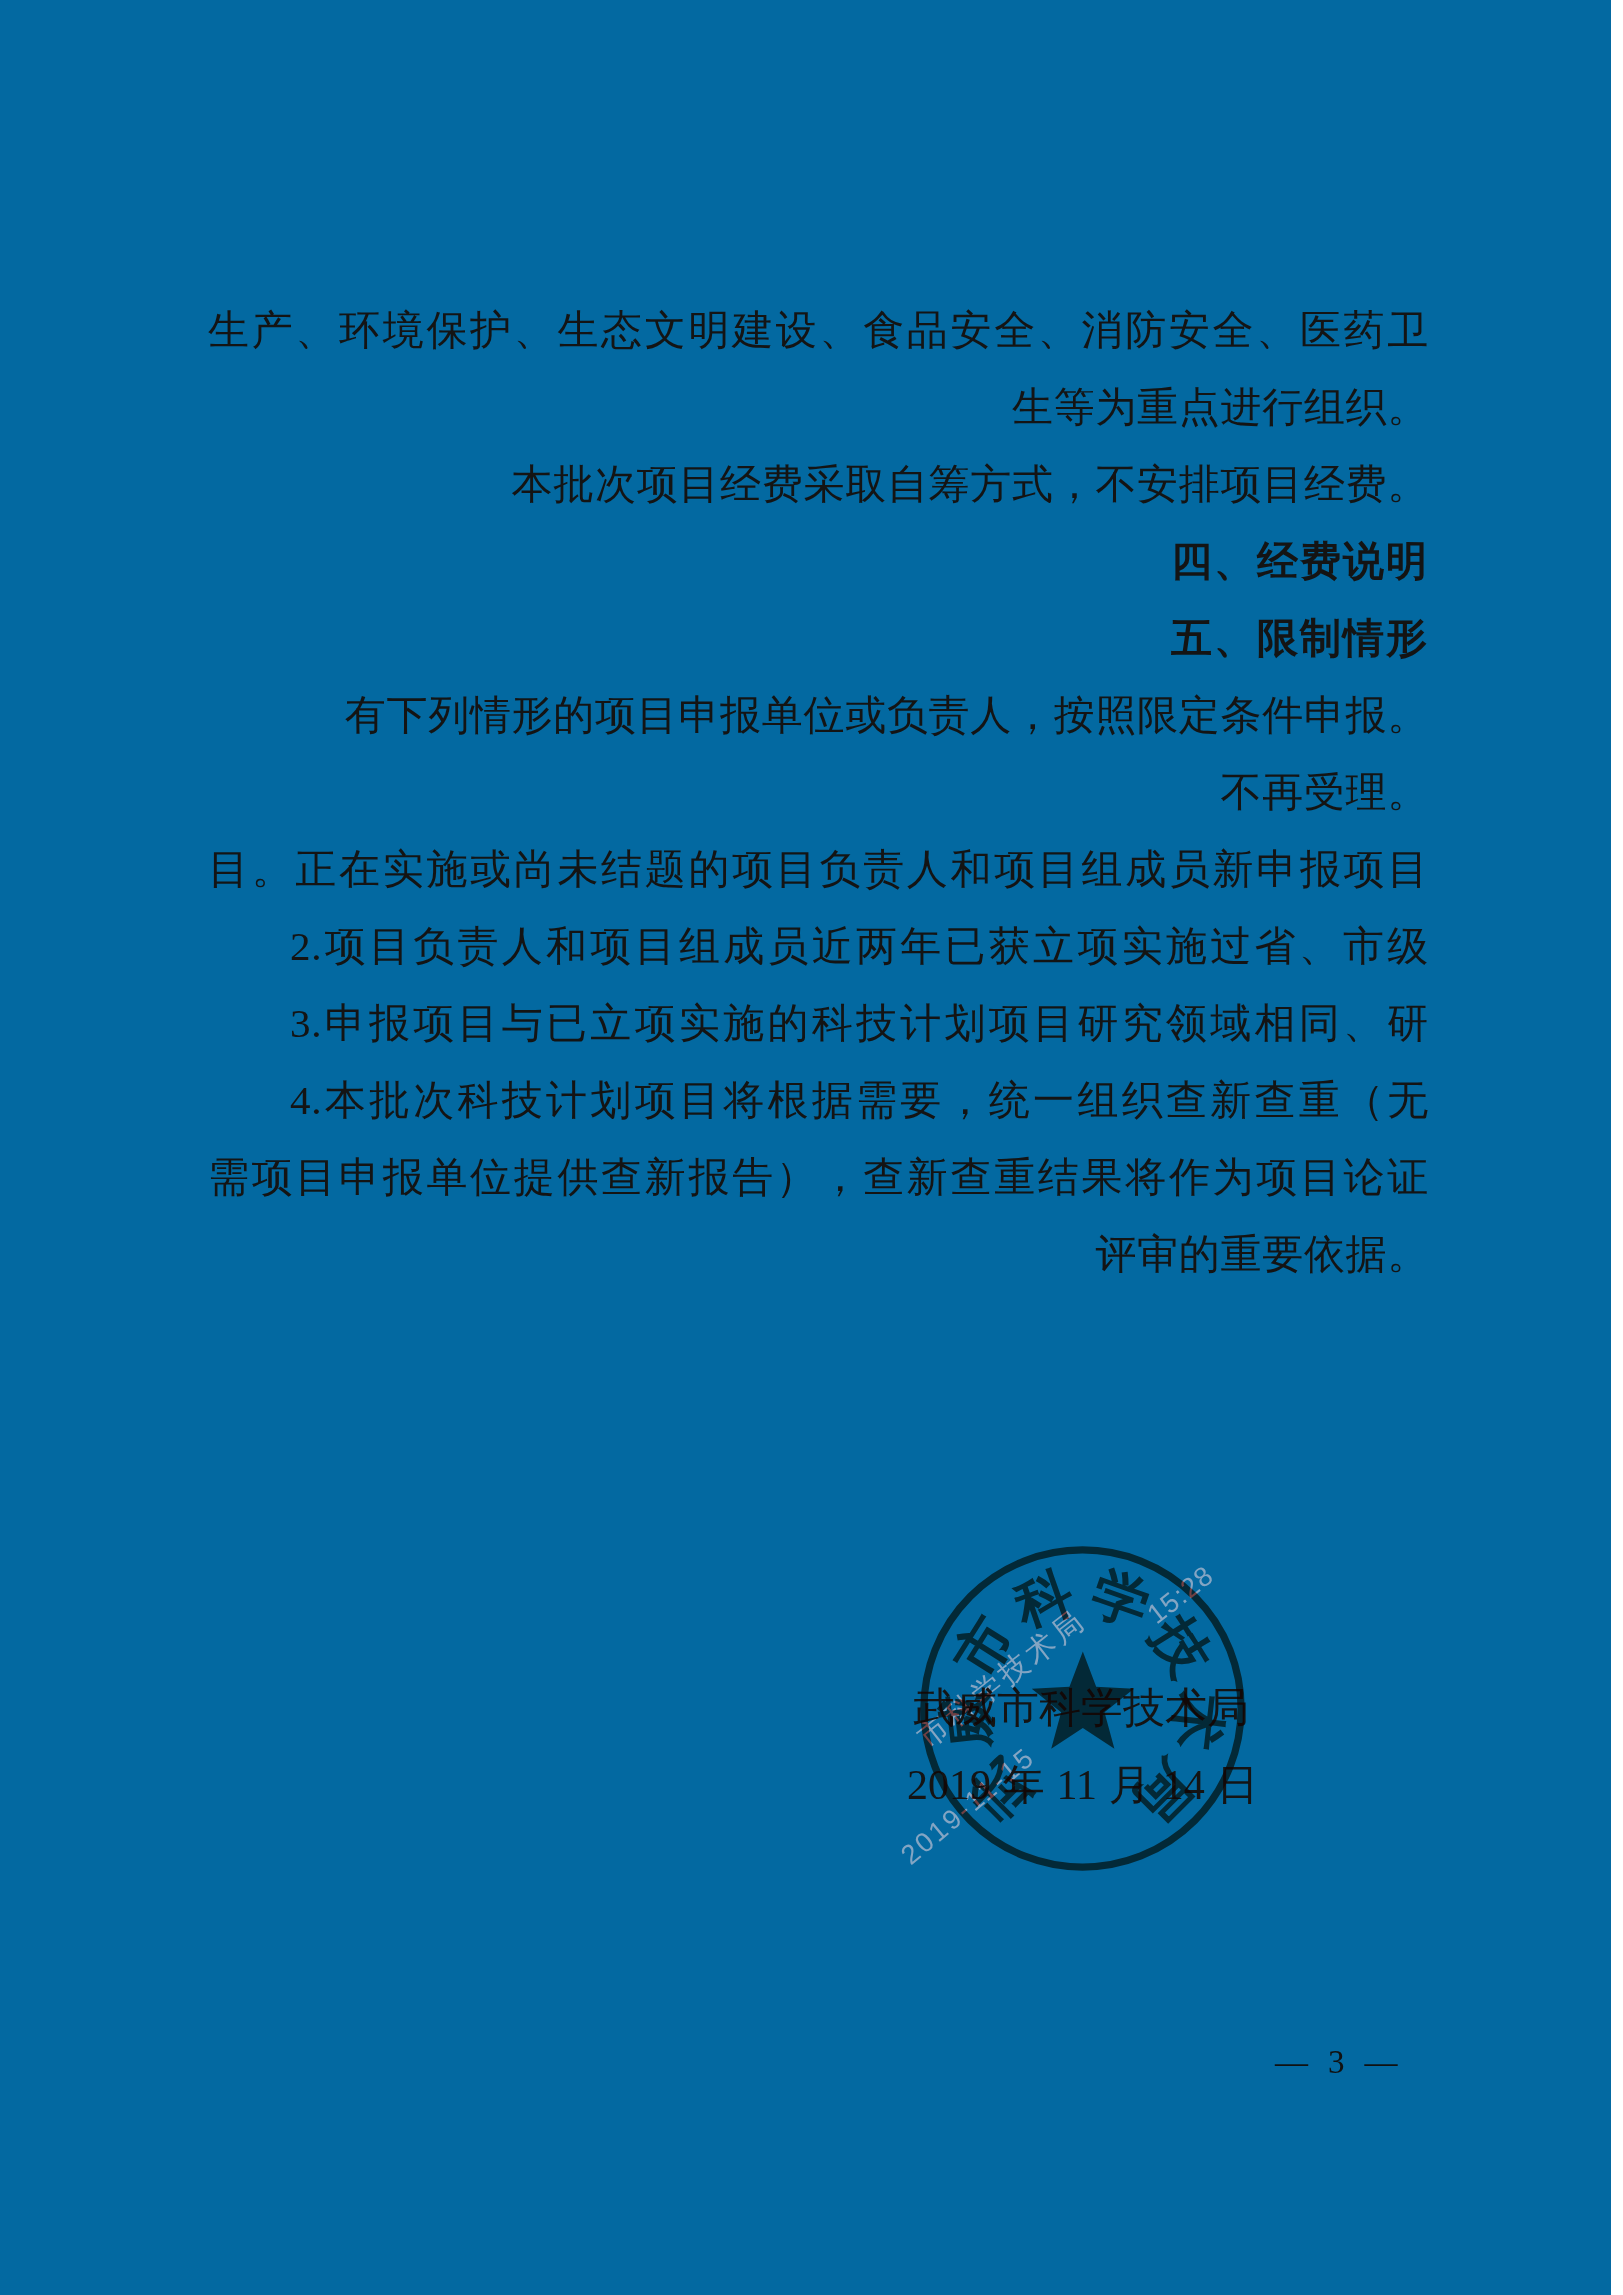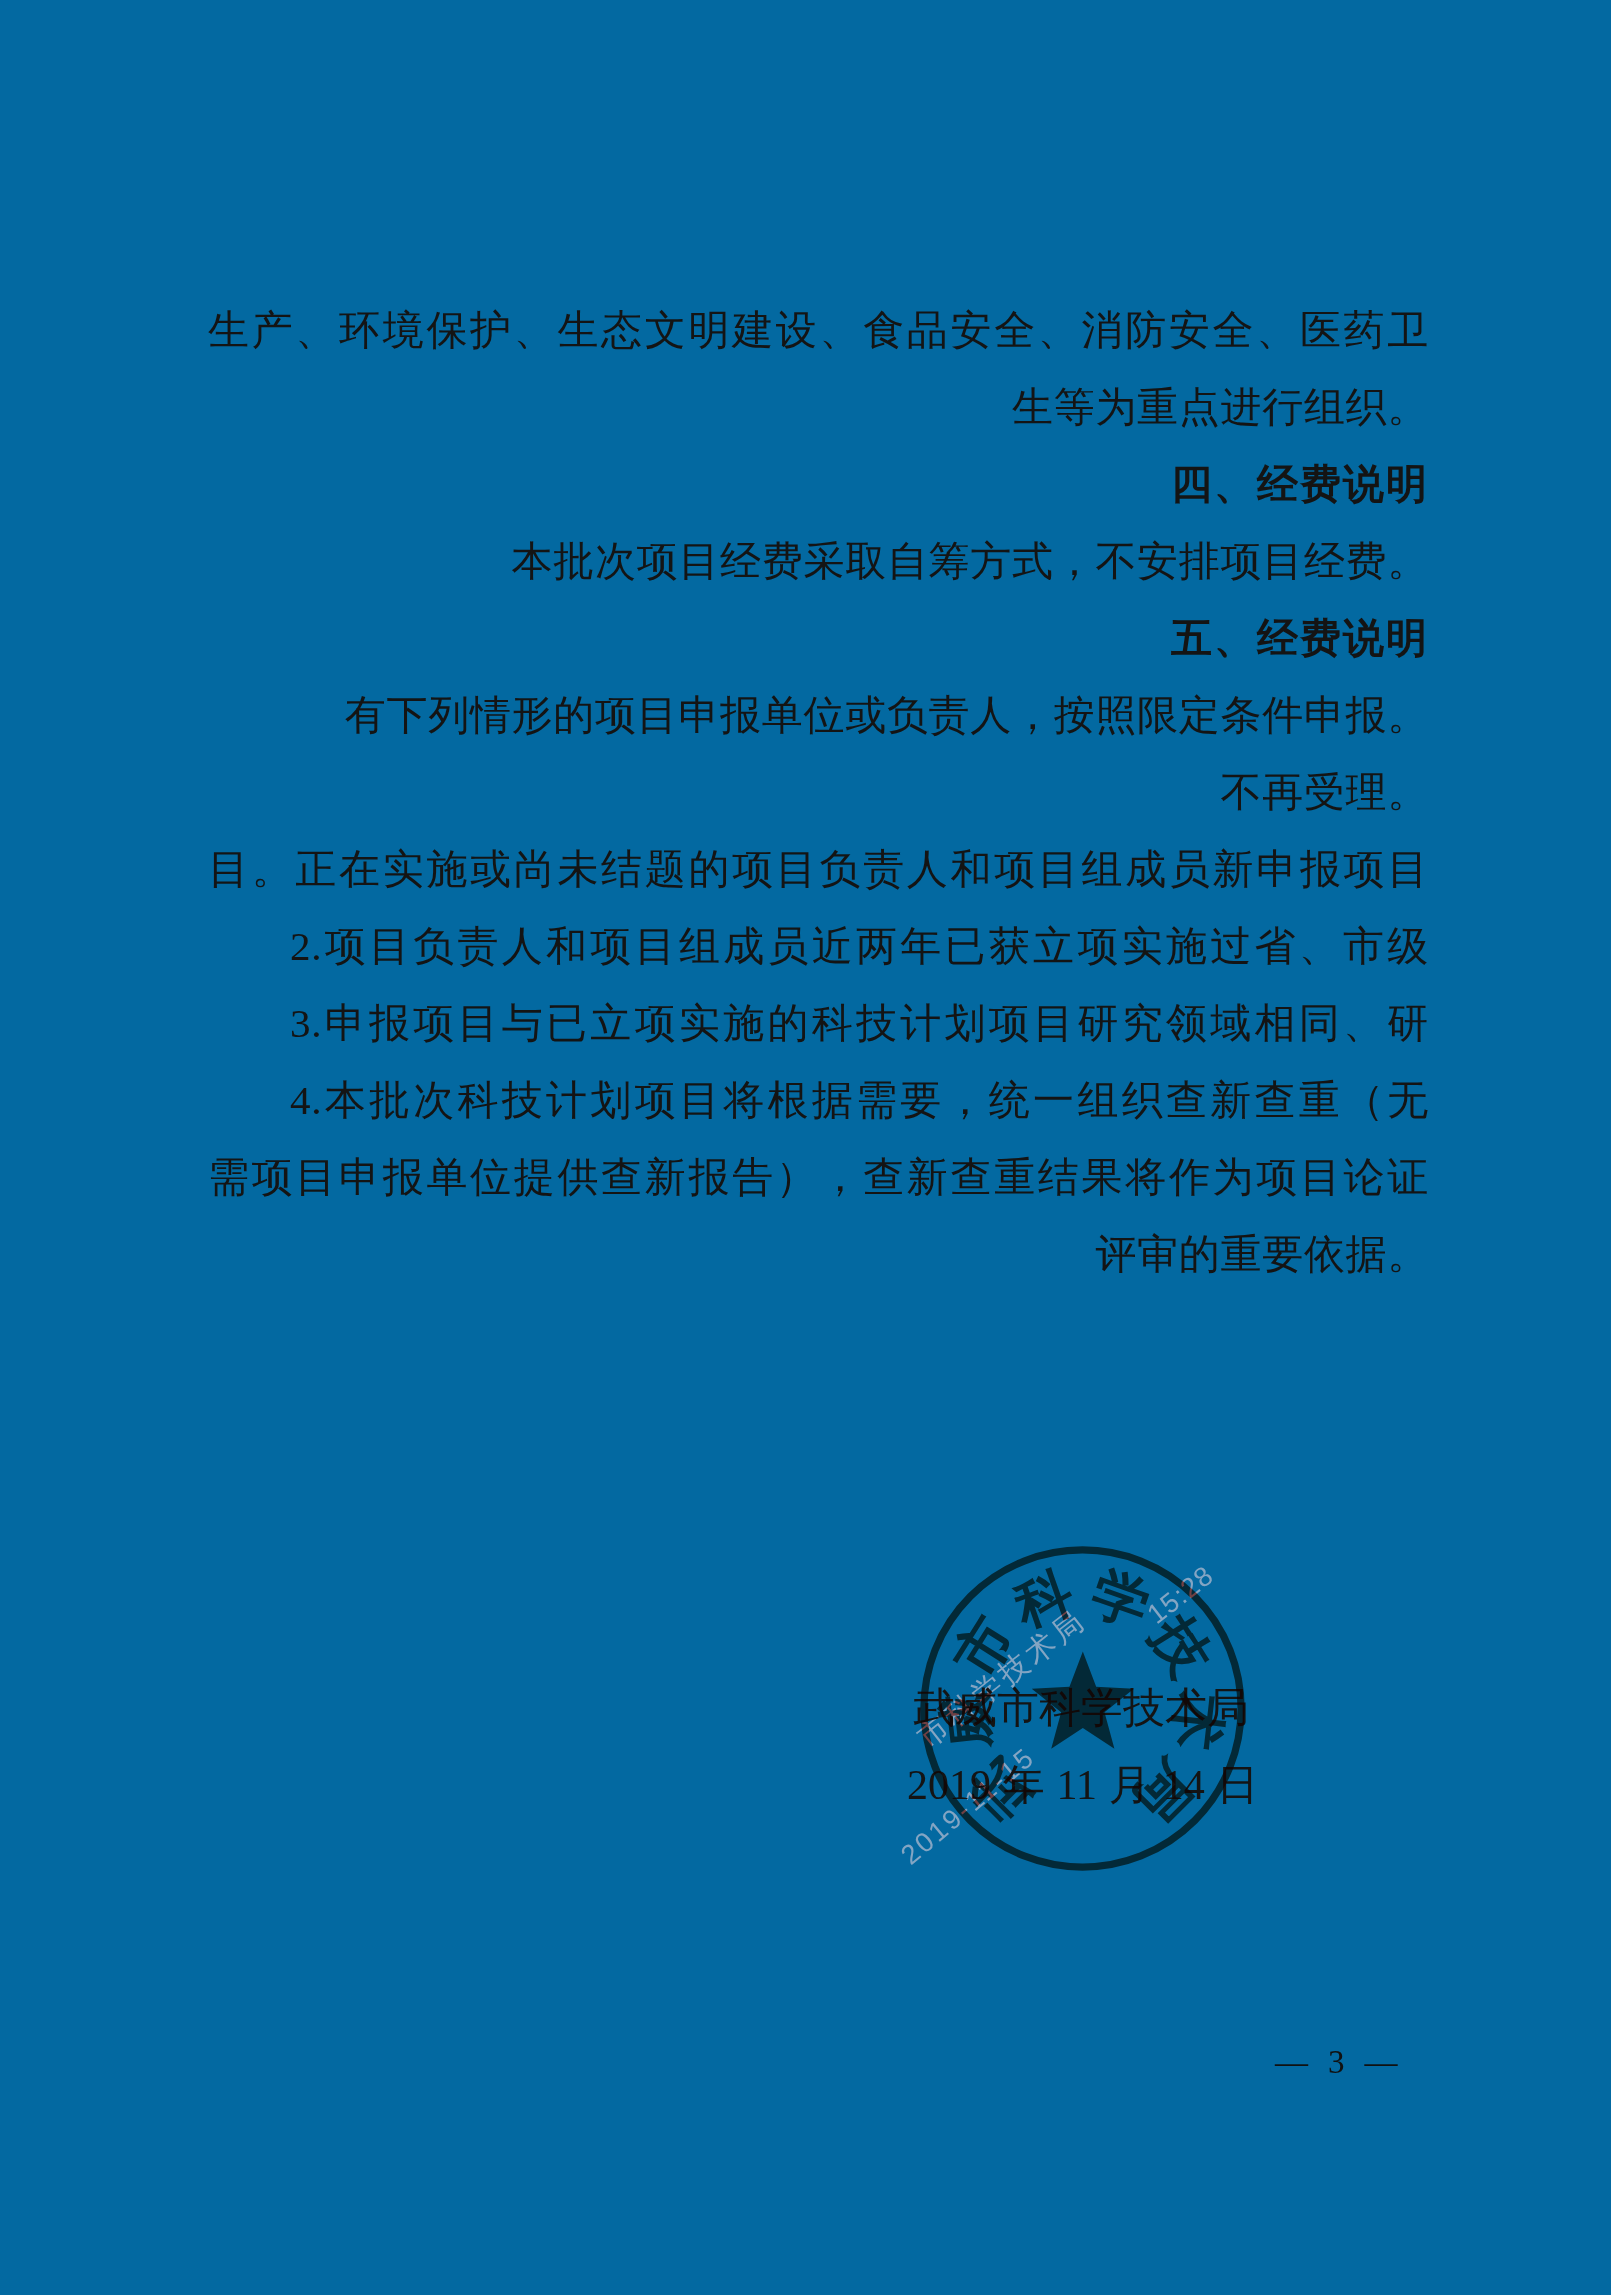--- a/index.html
+++ b/index.html
@@ -43,23 +43,23 @@
   }
 </style>
 </head>
 <body>
 
 <div class="page">
 
   <div class="body-lines">
     <div class="line justify">生产、环境保护、生态文明建设、食品安全、消防安全、医药卫</div>
     <div class="line">生等为重点进行组织。</div>
+    <div class="line indent">本批次项目经费采取自筹方式，不安排项目经费。</div>
     <div class="line indent bold">四、经费说明</div>
-    <div class="line indent">本批次项目经费采取自筹方式，不安排项目经费。</div>
-    <div class="line indent bold">五、经费说明</div>
+    <div class="line indent bold">五、限制情形</div>
     <div class="line indent">有下列情形的项目申报单位或负责人，按照限定条件申报。</div>
     <div class="line">不再受理。</div>
     <div class="line justify">目。正在实施或尚未结题的项目负责人和项目组成员新申报项目</div>
     <div class="line indent justify">2.项目负责人和项目组成员近两年已获立项实施过省、市级</div>
     <div class="line indent justify">3.申报项目与已立项实施的科技计划项目研究领域相同、研</div>
     <div class="line indent justify">4.本批次科技计划项目将根据需要，统一组织查新查重（无</div>
     <div class="line justify">需项目申报单位提供查新报告），查新查重结果将作为项目论证</div>
     <div class="line">评审的重要依据。</div>
   </div>
 

